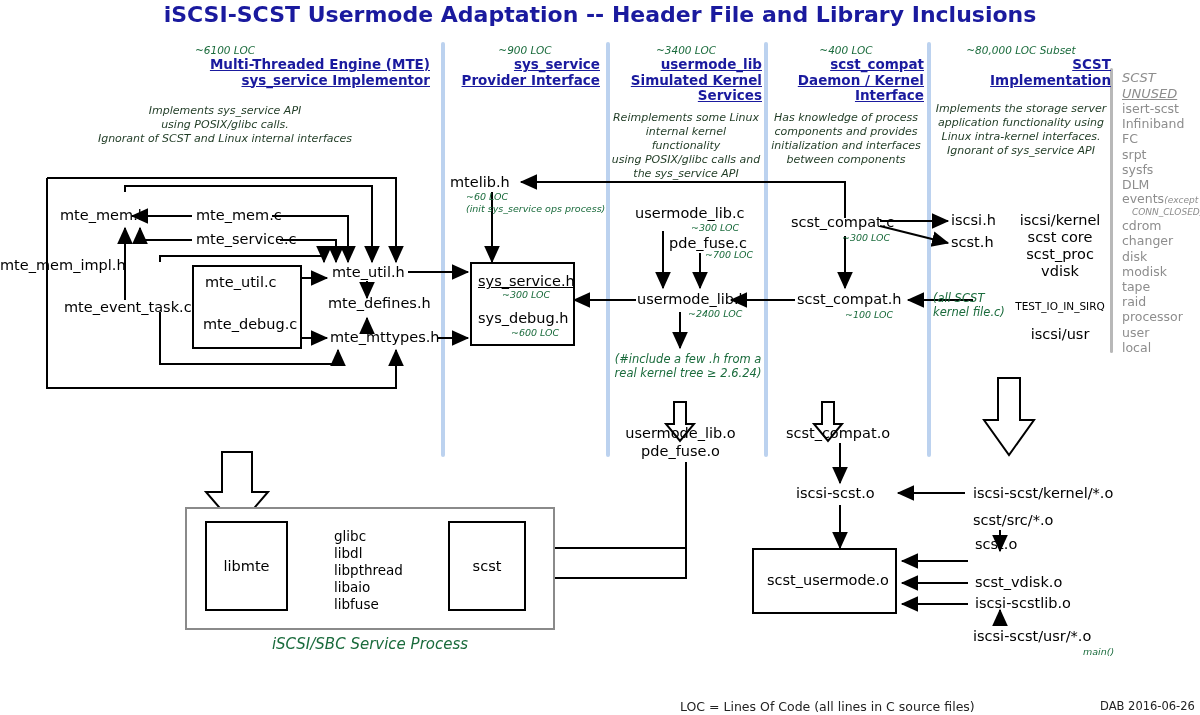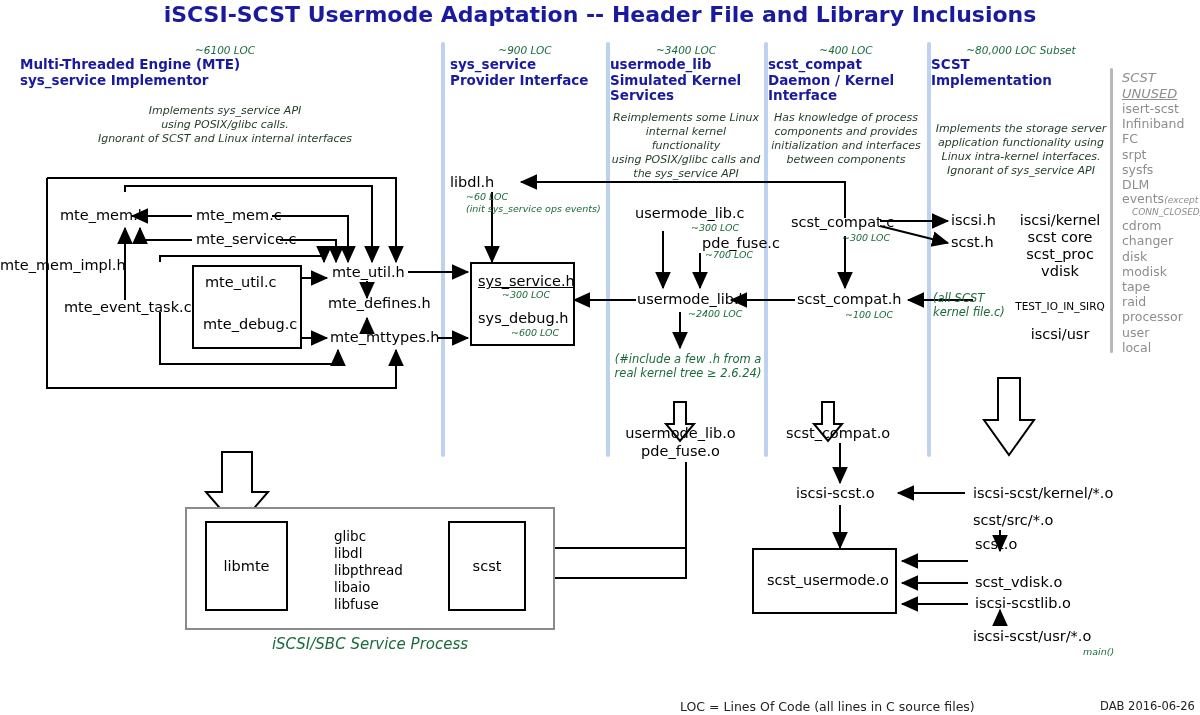--- a/index.html
+++ b/index.html
@@ -3,21 +3,21 @@
 <meta charset="utf-8">
 <style>
   html,body{margin:0;padding:0;background:#ffffff;}
   body{width:1200px;height:715px;position:relative;overflow:hidden;
        font-family:"DejaVu Sans","Liberation Sans",sans-serif;color:#000;}
   .abs{position:absolute;}
   #title{left:0;top:2px;width:1200px;text-align:center;font-size:22px;font-weight:bold;
          color:#1a1a9e;letter-spacing:0px;}
   .colrule{position:absolute;width:4px;background:#bcd2ef;border-radius:2px;}
   .loc-hdr{font-size:10.5px;font-style:italic;color:#1a6b3c;text-align:center;line-height:13px;}
-  .colhdr{font-size:13.5px;font-weight:bold;color:#1a1a9e;text-align:left;line-height:15.5px;}
+  .colhdr{font-size:13.5px;font-weight:bold;color:#1a1a9e;text-align:right;line-height:15.5px;text-decoration:underline;}
   .coldesc{font-size:11px;font-style:italic;color:#1f3b24;text-align:center;line-height:14px;}
   .node{font-size:14.5px;color:#000;white-space:nowrap;line-height:17px;}
   .node.sm{font-size:13.5px;}
   .loc{font-size:9.5px;font-style:italic;color:#1a6b3c;white-space:nowrap;}
   .grn{font-size:11.5px;font-style:italic;color:#1a6b3c;line-height:14px;white-space:nowrap;}
   .box{position:absolute;border:2px solid #000;background:#fff;box-sizing:border-box;}
   .boxgray{position:absolute;border:2px solid #8a8a8a;background:#fff;box-sizing:border-box;}
   .unused-col{font-size:12.5px;color:#8d8d8d;line-height:15.2px;white-space:nowrap;}
   .unused-ttl{font-size:13px;font-style:italic;color:#8d8d8d;line-height:15.5px;}
   .unused-ttl.u{text-decoration:underline;}
@@ -71,21 +71,21 @@
   <div class="coldesc" style="white-space:pre-line;margin-top:7px;">Has knowledge of process
 components and provides
 initialization and interfaces
 between components</div>
 </div>
 
 <div class="abs" style="left:931px;top:44px;width:180px;">
   <div class="loc-hdr">~80,000 LOC Subset</div>
   <div class="colhdr" style="white-space:pre-line;">SCST
 Implementation</div>
-  <div class="coldesc" style="white-space:pre-line;margin-top:34px;">Implements the storage server
+  <div class="coldesc" style="white-space:pre-line;margin-top:14px;">Implements the storage server
 application functionality using
 Linux intra-kernel interfaces.
 Ignorant of sys_service API</div>
 </div>
 
 <div class="abs" style="left:1122px;top:70px;">
   <div class="unused-ttl">SCST</div>
   <div class="unused-ttl u">UNUSED</div>
   <div class="unused-col">isert-scst</div>
   <div class="unused-col">Infiniband</div>
@@ -200,33 +200,33 @@
 <div class="abs node" style="left:64px;top:299px;">mte_event_task.c</div>
 
 <div class="box" style="left:192px;top:265px;width:110px;height:84px;"></div>
 <div class="abs node" style="left:205px;top:274px;">mte_util.c</div>
 <div class="abs node" style="left:203px;top:316px;">mte_debug.c</div>
 
 <div class="abs node" style="left:332px;top:264px;">mte_util.h</div>
 <div class="abs node" style="left:328px;top:295px;">mte_defines.h</div>
 <div class="abs node" style="left:330px;top:329px;">mte_mttypes.h</div>
 
-<div class="abs node" style="left:450px;top:174px;">libdl.h</div>
+<div class="abs node" style="left:450px;top:174px;">mtelib.h</div>
 <div class="abs loc" style="left:466px;top:191px;">~60 LOC</div>
-<div class="abs grn" style="left:466px;top:202px;font-size:9.5px;">(init sys_service ops events)</div>
+<div class="abs grn" style="left:466px;top:202px;font-size:9.5px;">(init sys_service ops process)</div>
 
 <div class="box" style="left:470px;top:262px;width:105px;height:84px;"></div>
 <div class="abs node" style="left:478px;top:273px;text-decoration:underline;">sys_service.h</div>
 <div class="abs loc" style="left:502px;top:289px;">~300 LOC</div>
 <div class="abs node" style="left:478px;top:310px;">sys_debug.h</div>
 <div class="abs loc" style="left:511px;top:327px;">~600 LOC</div>
 
 <div class="abs node" style="left:635px;top:205px;">usermode_lib.c</div>
 <div class="abs loc" style="left:691px;top:222px;">~300 LOC</div>
-<div class="abs node" style="left:669px;top:235px;margin-left:33px;">pde_fuse.c</div>
+<div class="abs node" style="left:669px;top:235px;">pde_fuse.c</div>
 <div class="abs loc" style="left:705px;top:249px;">~700 LOC</div>
 <div class="abs node" style="left:637px;top:291px;">usermode_lib.h</div>
 <div class="abs loc" style="left:688px;top:308px;">~2400 LOC</div>
 <div class="abs grn ctr" style="left:608px;top:352px;width:160px;white-space:pre-line;">(#include a few .h from a
 real kernel tree ≥ 2.6.24)</div>
 <div class="abs node ctr" style="left:613px;top:425px;width:135px;">usermode_lib.o</div>
 <div class="abs node ctr" style="left:613px;top:443px;width:135px;">pde_fuse.o</div>
 
 <div class="abs node" style="left:791px;top:214px;">scst_compat.c</div>
 <div class="abs loc" style="left:842px;top:232px;">~300 LOC</div>

